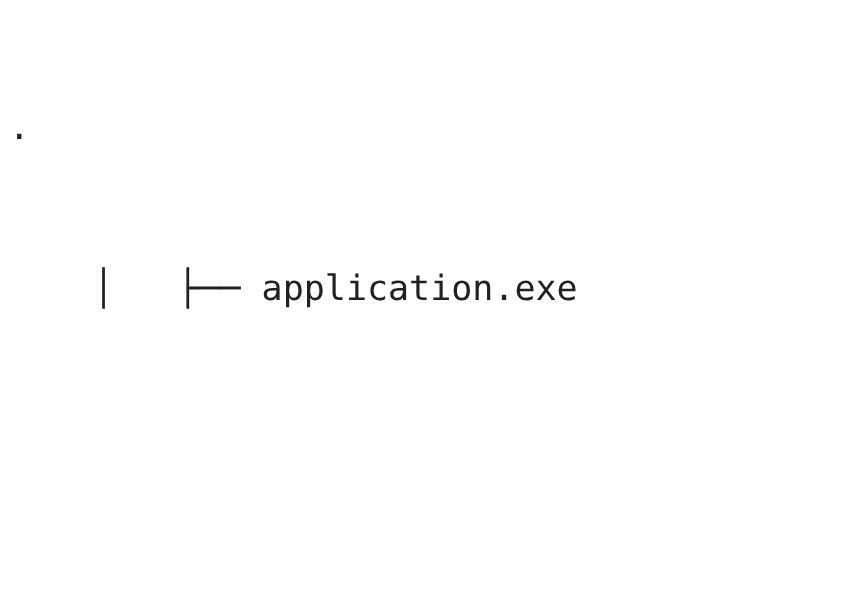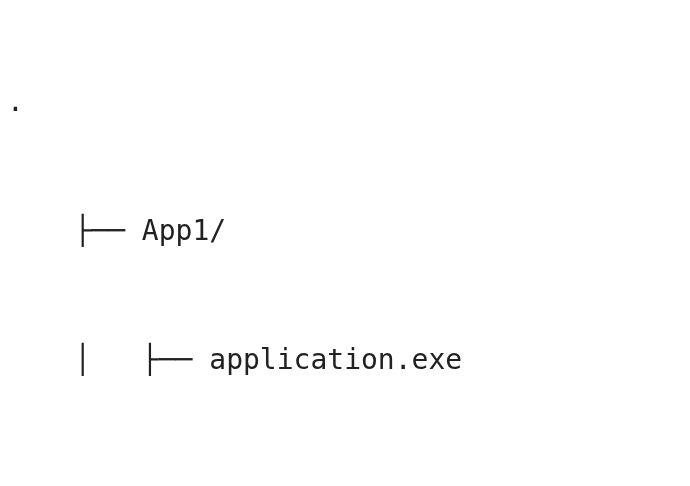--- a/index.html
+++ b/index.html
@@ -24,21 +24,20 @@
   }
   .tree-line {
     height: 43px;
   }
 </style>
 </head>
 <body>
 
 <div class="file-tree">
   <div class="tree-line">.</div>
-  <div class="tree-line">    ├── App1/</div>
   <div class="tree-line">    │   ├── application.exe</div>
   
   
   
   
   
   
   
 </div>
 

